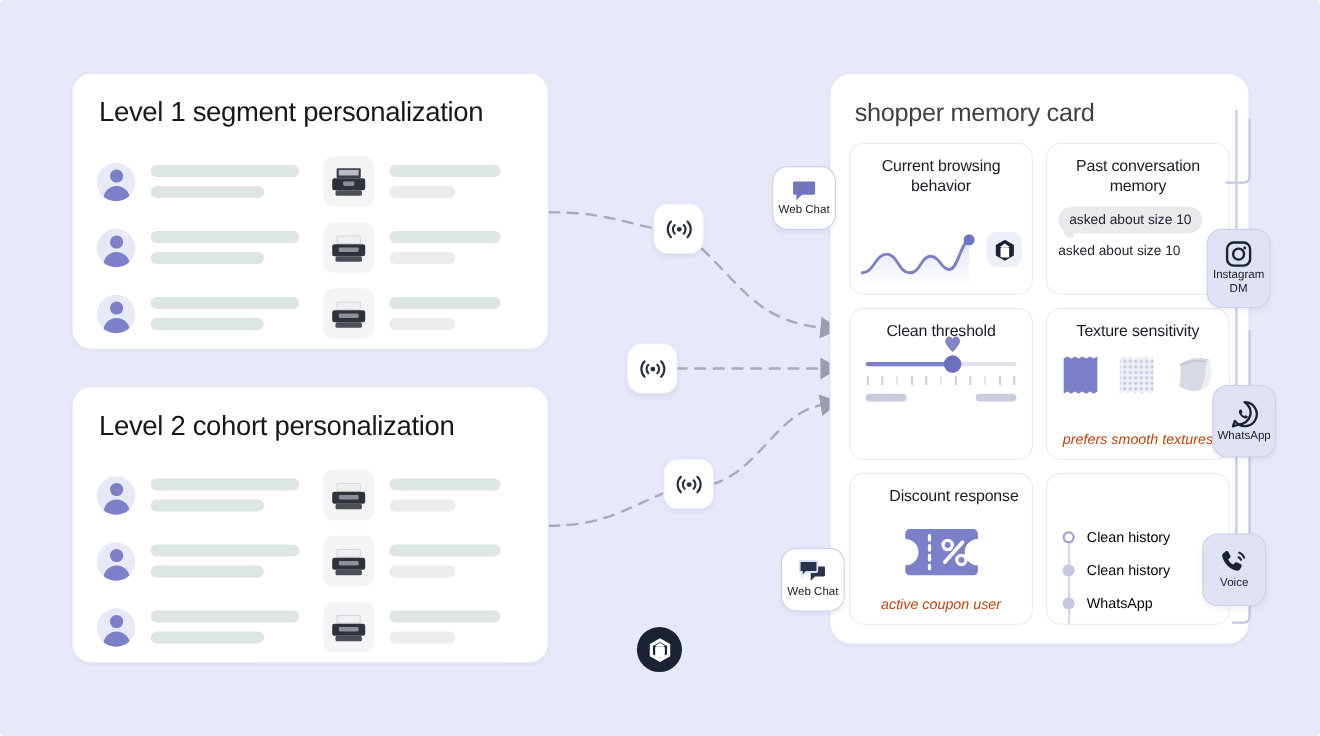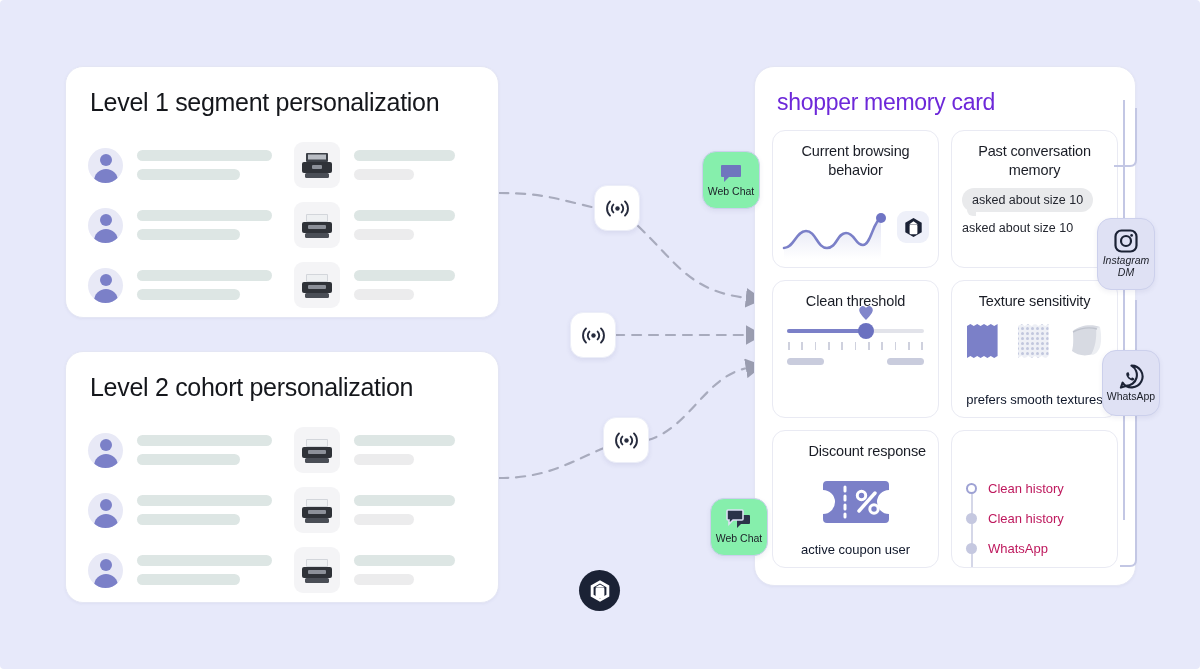--- a/index.html
+++ b/index.html
@@ -91,41 +91,41 @@
     position: absolute; left: 579px; top: 570px;
     width: 41px; height: 41px; border-radius: 50%;
     background: #1b2235;
     display: flex; align-items: center; justify-content: center;
   }
 
   
   #memcard { left: 754px; top: 66px; width: 382px; height: 520px; border-radius: 20px; }
   .mem-title {
     position: absolute; left: 22px; top: 22px;
-    font-size: 23px; color: #6d28d9; letter-spacing: -.3px; white-space: nowrap;
+    font-size: 23px; color: #404040; letter-spacing: -.3px; white-space: nowrap;
   }
 
   .mem-grid {
     position: absolute; left: 17px; top: 63px; right: 17px; bottom: 17px;
     display: grid;
     grid-template-columns: 1fr 1fr;
     grid-template-rows: 1fr 1fr 1fr;
     gap: 12px;
   }
   .mem-cell {
     background: #fff; border: 1px solid #e9eaf3; border-radius: 13px;
     position: relative; overflow: hidden;
   }
   .mem-h {
     font-size: 14.5px; color: #1a1d26; letter-spacing: -.15px;
     padding: 11px 12px 0 12px; line-height: 1.28; text-align: center;
   }
   .mem-foot {
     position: absolute; left: 0; right: 0; bottom: 10px;
-    text-align: center; font-size: 13px; color: #0f172a;
+    text-align: center; font-size: 13px; color: #c2410c; font-style: italic;
   }
 
   
   .spark { position: absolute; left: 8px; bottom: 6px; }
   .cube-badge {
     position: absolute; right: 9px; bottom: 24px;
     width: 32px; height: 32px; border-radius: 9px; background: #eef0f9;
     display: flex; align-items: center; justify-content: center;
   }
 
@@ -156,38 +156,38 @@
   
   .tex-row { display: flex; gap: 11px; justify-content: center; margin-top: 10px; }
   .tex { width: 40px; height: 40px; }
 
   
   .hist { position: absolute; left: 14px; top: 42px; }
   .hist-item { display: flex; align-items: center; height: 30px; position: relative; }
   .hist-dot { width: 11px; height: 11px; border-radius: 50%; background: #c5c8e0; flex: 0 0 auto; margin-right: 11px; z-index: 2; }
   .hist-dot.open { background: #fff; border: 2px solid #9ea2d4; }
   .hist-line { position: absolute; left: 5px; top: 15px; width: 2px; height: 90px; background: #d5d7e8; z-index: 1; }
-  .hist-label { font-size: 13px; color: #be185d; }
+  .hist-label { font-size: 13px; color: #000000; }
 
   
   .chan {
     position: absolute; width: 58px; height: 58px;
     background: #dfe1f4; border: 1px solid #ccd0ec; border-radius: 14px;
     display: flex; flex-direction: column; align-items: center; justify-content: center;
     box-shadow: 0 2px 5px rgba(60,60,120,.08);
     z-index: 6;
   }
   .chan .lab { font-size: 10.5px; color: #1b1e27; line-height: 1.12; text-align: center; margin-top: 2px; }
   #chan-email     { left: 1078px; top: 48px; }
-  #chan-instagram { left: 1097px; top: 218px; height: 72px; font-style: italic; }
+  #chan-instagram { left: 1097px; top: 208px; height: 72px; }
   #chan-whatsapp  { left: 1102px; top: 350px; height: 66px; }
   #chan-voice     { left: 1093px; top: 485px; height: 66px; }
   #chan-web1      { left: 702px; top: 151px; }
   #chan-web2      { left: 710px; top: 498px; }
-  .chan-webchat { background: #86efac; }
+  .chan-webchat { background: #ffffff; }
 
   
   #rails { position: absolute; left: 0; top: 0; width: 1200px; height: 669px; pointer-events: none; z-index: 3; }
 </style>
 </head>
 <body>
 
 <div id="stage">
 
   <svg id="connectors">
@@ -527,20 +527,28 @@
   </div>
 
   <div class="chan" id="chan-whatsapp">
     <svg width="25" height="25" viewBox="0 0 25 25">
       <path d="M12.5 1.6 A10.9 10.9 0 1 1 3.6 18.6 L1.9 23.6 L7 21.9 A10.9 10.9 0 0 0 12.5 1.6 Z" fill="none" stroke="#1b2235" stroke-width="2.1" stroke-linejoin="round"></path>
       <path d="M9 8.2 c-.6 0-1.2.3-1.5.9 -.5 1.1 -.2 2.6 .9 4.1 1.2 1.7 2.9 2.9 4.5 3.2 1 .2 1.9 0 2.3-.8 .2-.5 .2-1 -.1-1.2 l-1.6-.9 c-.3-.2-.6-.1-.8.2 l-.5.7 c-1.1-.4 -2.1-1.3 -2.7-2.4 l.7-.5 c.3-.2 .4-.5 .2-.8 L9.7 8.6 C9.6 8.3 9.3 8.2 9 8.2 Z" fill="#1b2235"></path>
     </svg>
     <span class="lab">WhatsApp</span>
   </div>
 
+  <div class="chan" id="chan-voice">
+    <svg width="26" height="24" viewBox="0 0 26 24">
+      <path d="M5.3 2.2 c1 -.5 2.1 -.2 2.6 .8 l1.5 3 c.4 .9 .2 1.9 -.6 2.4 l-1.3 .9 c.9 2.2 2.7 4 4.9 4.9 l.9-1.3 c.5-.8 1.5-1 2.4-.6 l3 1.5 c1 .5 1.3 1.6 .8 2.6 l-.9 1.7 c-.7 1.3 -2.2 2 -3.6 1.6 C9 18.5 4 13.4 2.2 7.1 1.8 5.7 2.4 4.2 3.7 3.5 Z" fill="#1b2235"></path>
+      <path d="M17.6 3.4 a7.5 7.5 0 014.4 4.6" fill="none" stroke="#1b2235" stroke-width="1.9" stroke-linecap="round"></path>
+      <path d="M17 7.6 a3.8 3.8 0 012.2 2.3" fill="none" stroke="#1b2235" stroke-width="1.9" stroke-linecap="round"></path>
+    </svg>
+    <span class="lab">Voice</span>
+  </div>
 
   <div class="chan chan-webchat" id="chan-web1">
     <svg width="24" height="22" viewBox="0 0 24 22">
       <path d="M3 3 h18 a1 1 0 011 1 v10 a1 1 0 01-1 1 h-11 l-5 5 v-5 h-2 a1 1 0 01-1 -1 V4 a1 1 0 011 -1 z" fill="#6f75be"></path>
     </svg>
     <span class="lab">Web Chat</span>
   </div>
 
   <div class="chan chan-webchat" id="chan-web2">
     <svg width="26" height="22" viewBox="0 0 26 22">

